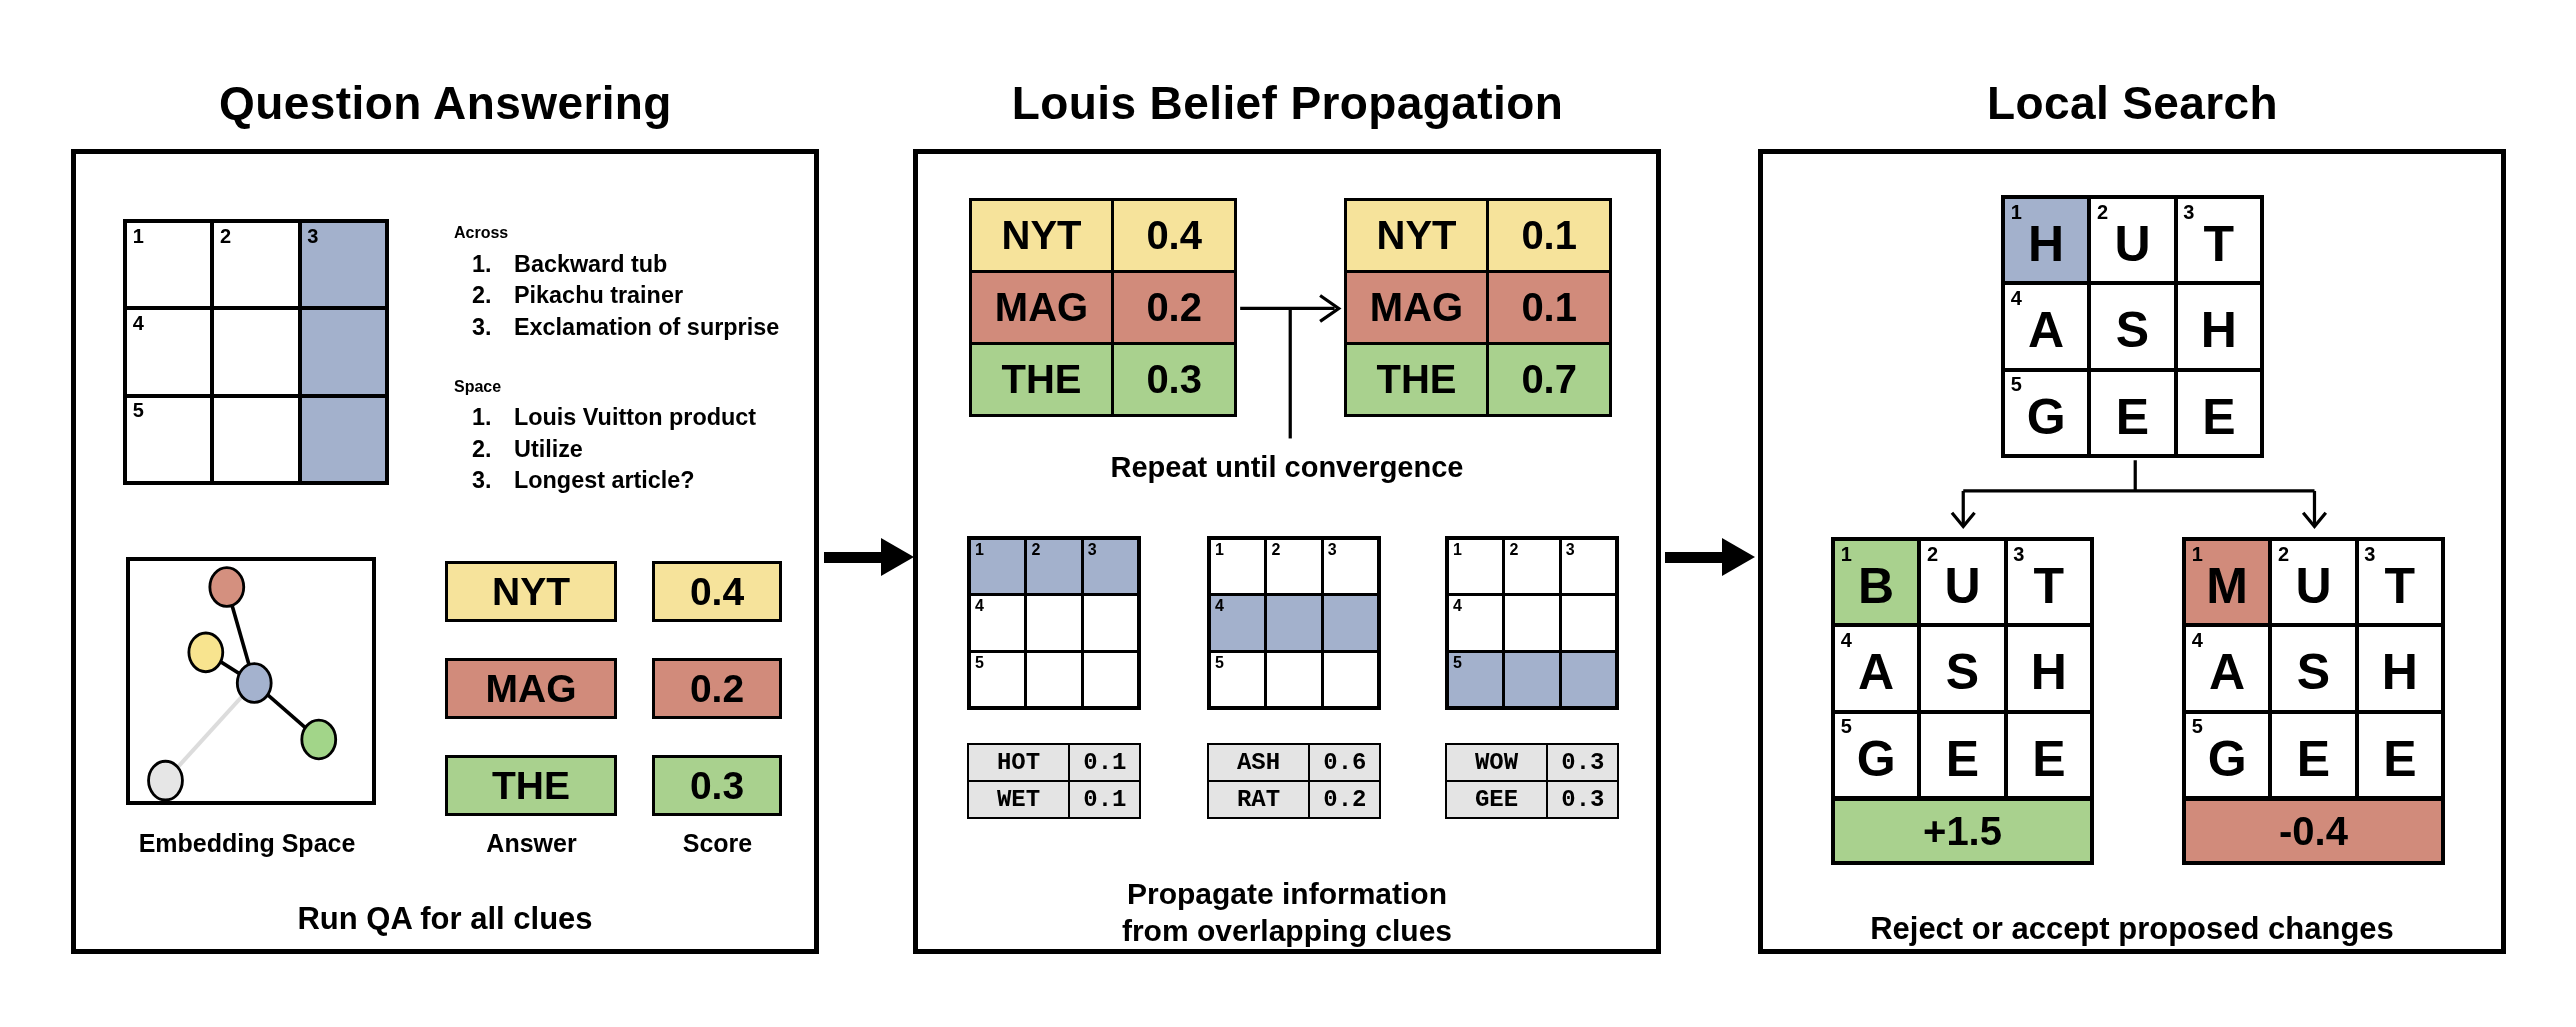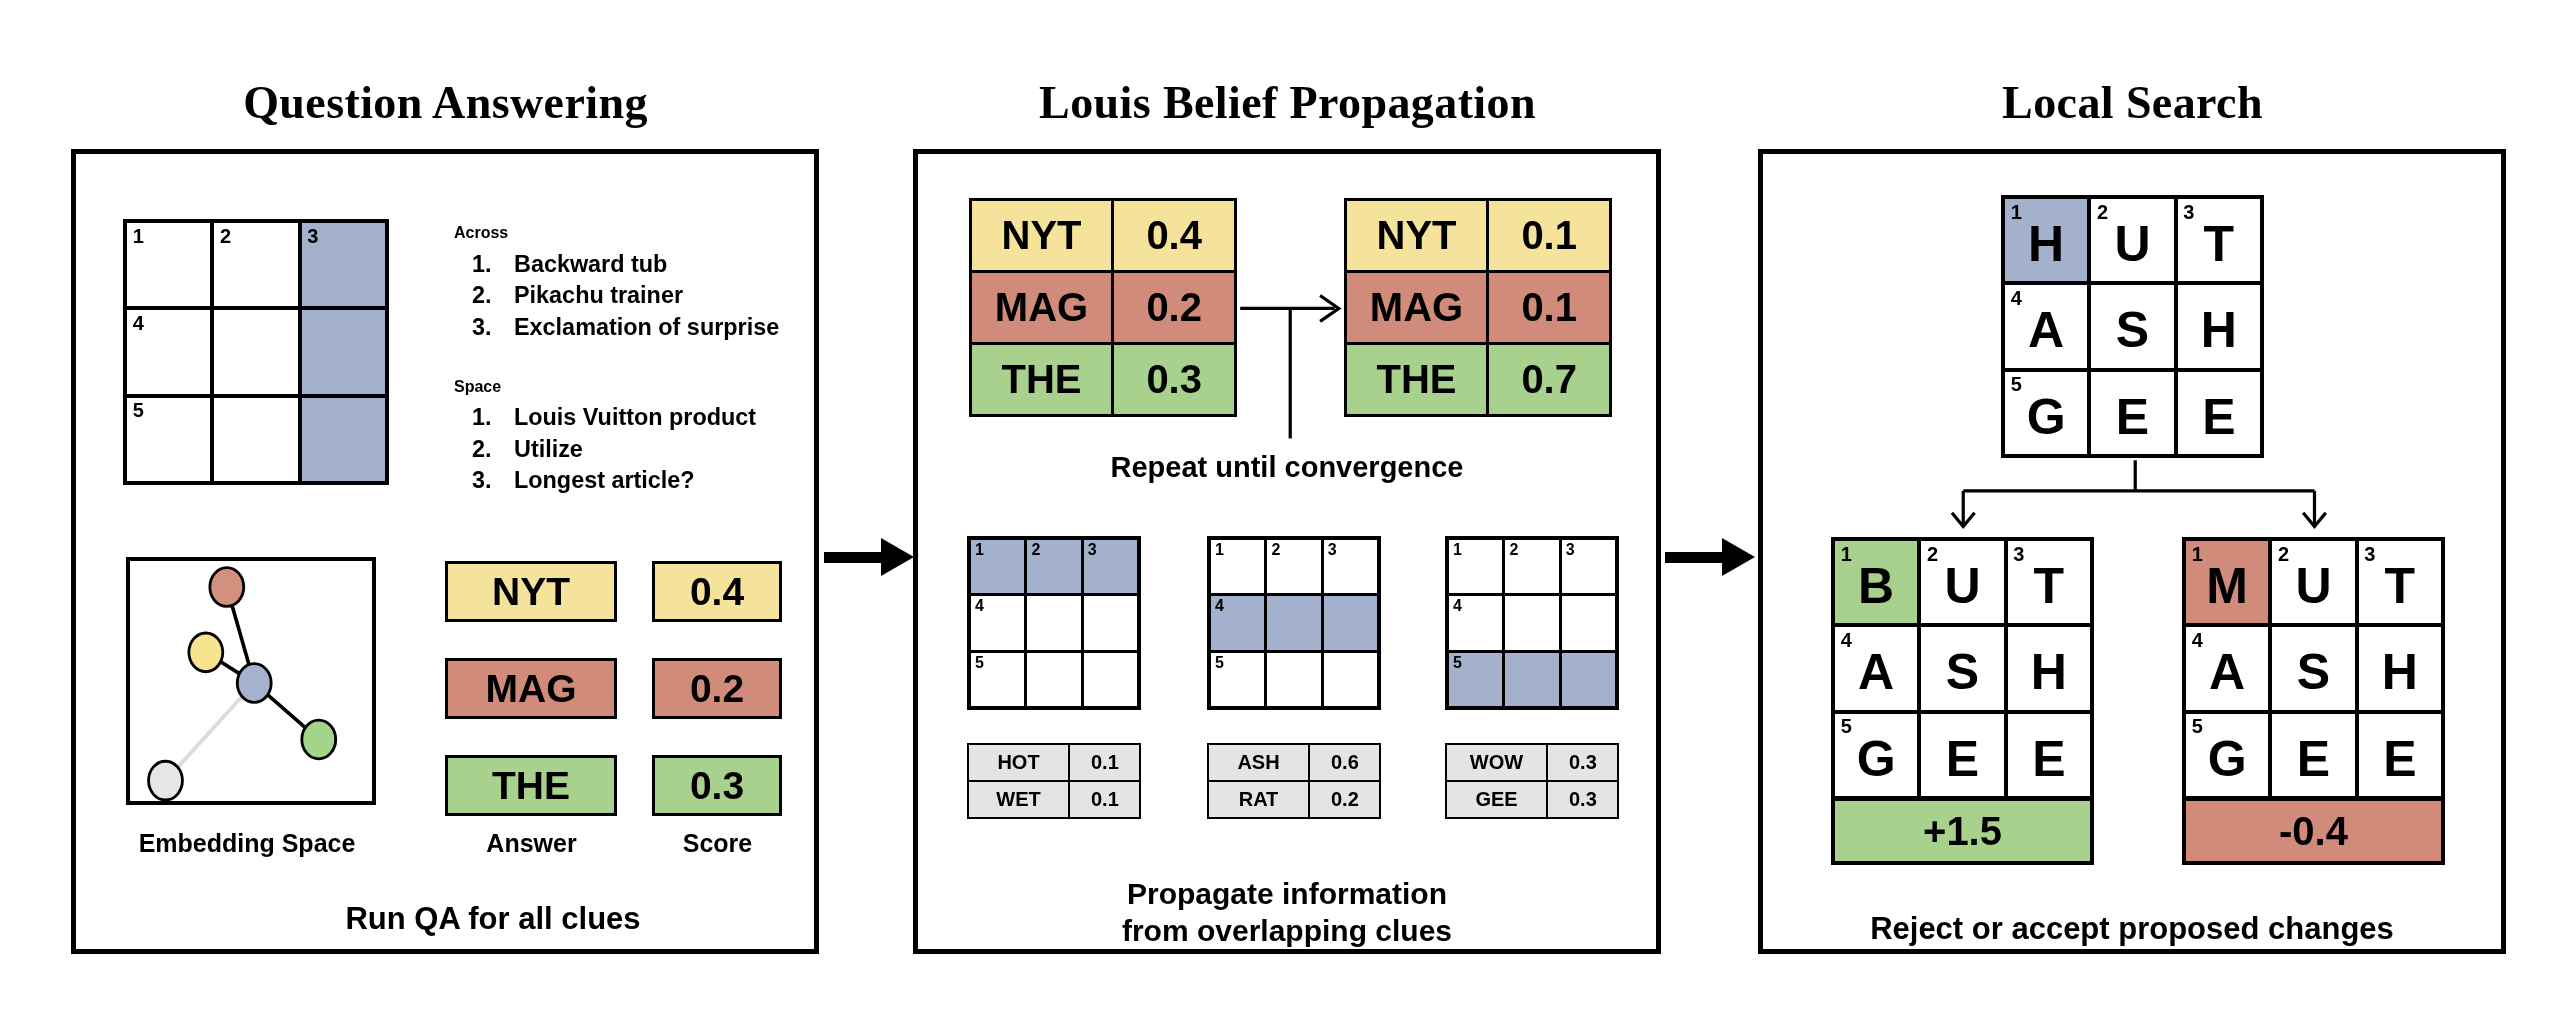--- a/index.html
+++ b/index.html
@@ -1,19 +1,19 @@
 <!DOCTYPE html>
 <html style="--yellow: #f6e39b; --red: #d18b7b; --green: #a9d18e; --blue: #a3b1cc; --gray: #e4e4e4; --node_red: #d4907f; --node_yellow: #f8e48f; --node_green: #a2d589; --node_blue: #a4b2ce; --node_gray: #e6e6e6; --edge_gray: #dcdcdc;font-size:13px"><head>
 <meta charset="utf-8">
 <style>
   html,body{margin:0;padding:0;background:#fff;}
   .canvas{position:relative;width:2576px;height:1027px;background:#fff;overflow:hidden;
           font-family:"Liberation Sans",sans-serif;font-weight:700;color:#000;}
 
-  .panel-title{position:absolute;top:76px;text-align:center;font-size:46px;letter-spacing:0.4px;font-family:Liberation Serif, serif;}
+  .panel-title{position:absolute;top:76px;text-align:center;font-size:46px;letter-spacing:0.4px;}
   .t1{left:71px;width:749px;} .t2{left:913px;width:749px;} .t3{left:1758px;width:749px;}
 
   .panel{position:absolute;top:149px;width:738px;height:795px;border:5.7px solid #000;background:#fff;}
   .p1{left:71px;} .p2{left:913px;} .p3{left:1758px;}
 
   
   .xgrid{position:absolute;display:grid;grid-template-columns:repeat(3,1fr);grid-template-rows:repeat(3,1fr);
          gap:4px;background:#000;border:4.8px solid #000;}
   .xcell{background:#fff;position:relative;}
   .bg-blue{background:var(--blue);} .bg-green{background:var(--green);}
@@ -43,35 +43,35 @@
   .n-red{fill:var(--node_red);} .n-yellow{fill:var(--node_yellow);}
   .n-blue{fill:var(--node_blue);} .n-green{fill:var(--node_green);} .n-gray{fill:var(--node_gray);}
 
   
   .abox{position:absolute;border:3.2px solid #000;display:flex;align-items:center;justify-content:center;font-size:39px;}
   .ans{left:369px;width:166px;height:55px;} .sco{left:576px;width:124px;height:55px;}
   .r1{top:407px;} .r2{top:504px;} .r3{top:601px;}
   .small-label{position:absolute;top:675px;text-align:center;font-size:25px;}
   .embed-label{left:45px;width:252px;} .ans-label{left:369px;width:173px;} .sco-label{left:576px;width:131px;}
   .caption{position:absolute;left:0;width:100%;text-align:center;font-size:31px;}
-  .cap-p1{top:747px;padding-left:48px;} .cap-p3{top:757px;}
+  .cap-p1{top:747px;} .cap-p3{top:757px;}
   .p2cap{top:721px;font-size:30px;line-height:37px;}
 
   
   .ptable{position:absolute;top:44px;display:grid;grid-template-columns:139px 120px;grid-auto-rows:69px;
           gap:3.2px;background:#000;border:3.2px solid #000;}
   .pt-left{left:51px;} .pt-right{left:426px;}
   .pcell{display:flex;align-items:center;justify-content:center;font-size:40px;}
   .mid-caption{position:absolute;left:0;width:100%;top:297px;text-align:center;font-size:29px;}
 
   
   .gtable{position:absolute;top:589px;display:grid;grid-template-columns:99px 69px;grid-auto-rows:35px;
           gap:2.4px;background:#000;border:2.4px solid #000;}
   .gt1{left:49px;} .gt2{left:289px;} .gt3{left:527px;}
-  .gcell{background:var(--gray);display:flex;align-items:center;justify-content:center;font-size:20px;}
+  .gcell{background:var(--gray);display:flex;align-items:center;justify-content:center;font-size:24px;font-family:Liberation Mono, monospace;}
 
   .psvg{position:absolute;left:0;top:0;width:738px;height:795px;pointer-events:none;}
   .thin{stroke:#000;stroke-width:4;fill:none;}
 
   
   .score-bar{position:absolute;width:255px;height:60px;border:4.8px solid #000;top:643px;
              display:flex;align-items:center;justify-content:center;font-size:40px;}
   .sb-left{left:68px;} .sb-right{left:419px;}
 
   

